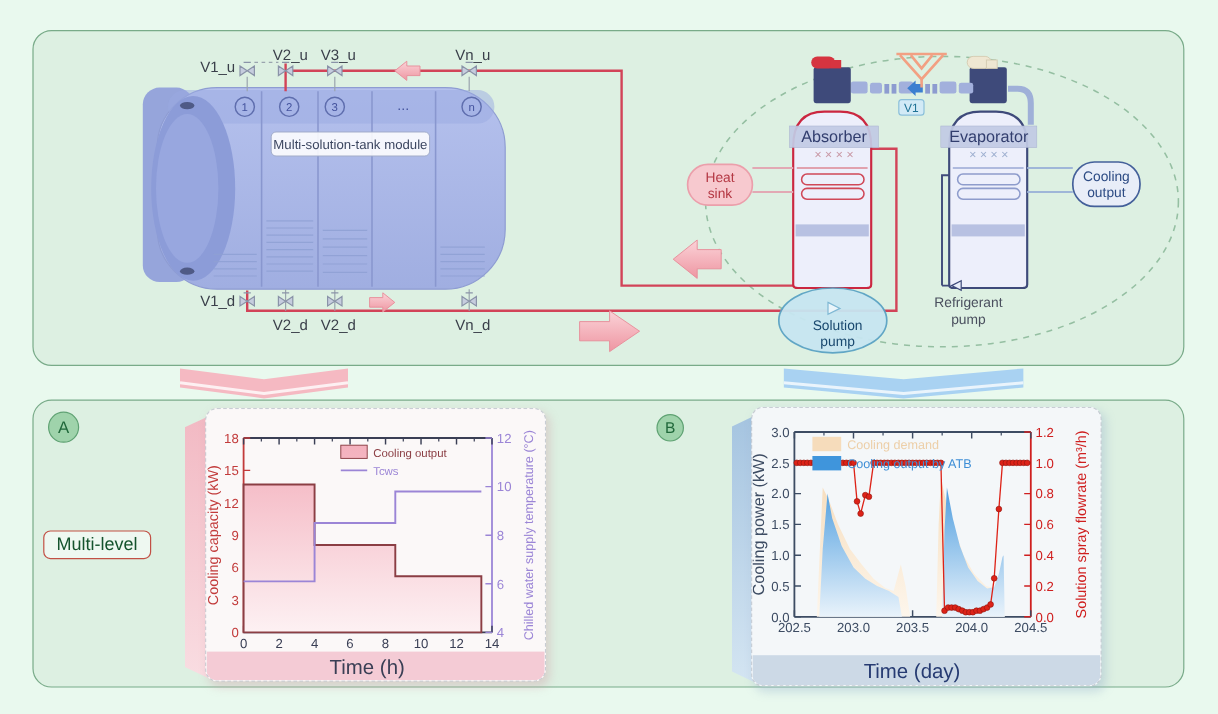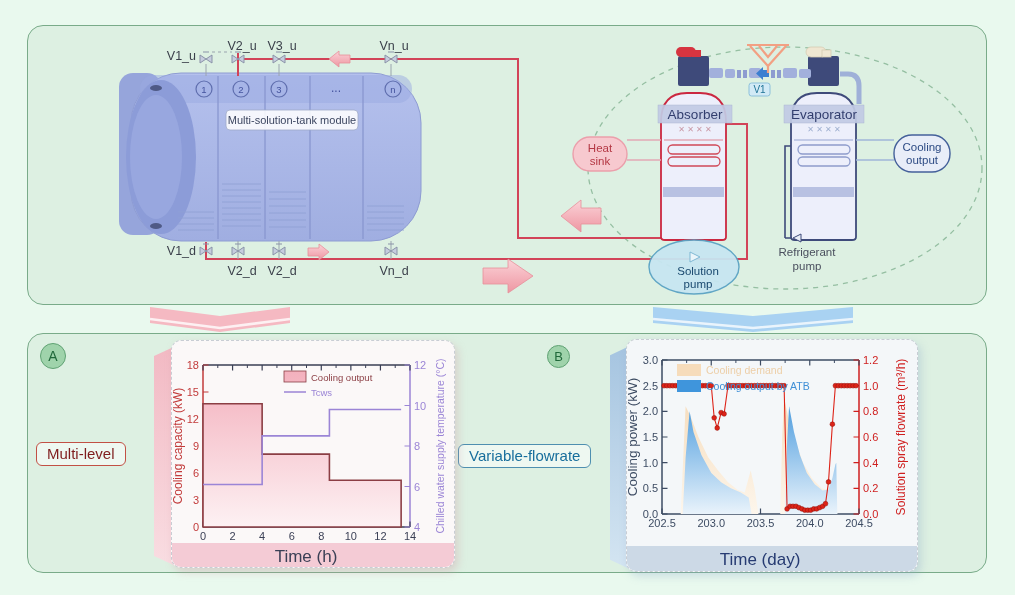--- a/index.html
+++ b/index.html
@@ -6,21 +6,21 @@
   body{width:1015px;height:595px;background:#e9f9ee;position:relative;overflow:hidden;
        font-family:"Liberation Sans",sans-serif;}
   .panel{position:absolute;background:#ddf0e2;border:1.6px solid #79ab89;border-radius:16px;}
   #top-panel{left:27px;top:25px;width:958px;height:278px;}
   #bottom-panel{left:27px;top:333px;width:958px;height:238px;}
   svg text{font-family:"Liberation Sans",sans-serif;}
   .chevron{position:absolute;}
   .badge{position:absolute;border-radius:50%;background:#9fd3ab;border:1.5px solid #5fa273;
          display:flex;align-items:center;justify-content:center;color:#20683a;font-size:14px;}
   .tag{position:absolute;border-radius:6px;padding:2px 10px 3px;font-size:15px;background:rgba(255,255,255,.5);}
-  #tag-a{border:1.5px solid #c25045;color:#7f1d1d;text-align:center;}
+  #tag-a{border:1.5px solid #c25045;color:#14532d;text-align:center;}
   #tag-b{border:1.5px solid #4e8fb0;color:#176e9c;}
   .card3d{position:absolute;}
   .card{position:absolute;border:1.5px dashed #c8cdd4;border-radius:10px;overflow:hidden;}
   #card-a{background:#fbf8f8;box-shadow:3px 4px 8px rgba(205,150,160,.35);}
   #card-b{background:#f4f7f9;box-shadow:3px 4px 8px rgba(140,170,200,.35);}
 </style>
 </head>
 <body>
 
 <div class="panel" id="top-panel">
@@ -227,21 +227,20 @@
   <svg width="200" height="28" viewBox="0 0 200 28">
     <polygon points="0,1 100,10 200,1 200,17 100,26 0,17" fill="#a9d2f2"></polygon>
     <polyline points="0,13 100,22 200,13" fill="none" stroke="#eaf4fc" stroke-width="2.5"></polyline>
   </svg>
 </div>
 
 <div class="panel" id="bottom-panel">
   <div class="badge" style="left:12px;top:9px;width:24px;height:24px;">A</div>
   <div class="badge" style="left:519px;top:11px;width:21px;height:21px;font-size:13px;">B</div>
   <div class="tag" id="tag-a" style="left:8px;top:108px;">Multi-level</div>
-  <div class="tag" id="tag-b" style="left:430px;top:110px;">Variable-flowrate</div>
 
   <div class="card3d" style="left:126px;top:11px;width:24px;height:222px;
        background:linear-gradient(180deg,#f2b9c3,#f9dde2);clip-path:polygon(0 5%,100% 0,100% 100%,0 95%);"></div>
   <div class="card" id="card-a" style="left:143px;top:6px;width:282px;height:226px;">
     <svg id="chartA" width="282" height="226" viewBox="0 0 282 226">
         <defs>
           <linearGradient id="gradPinkA" x1="0" x2="0" y1="24" y2="186" gradientUnits="userSpaceOnUse">
             <stop offset="0" stop-color="#f3aebb"></stop>
             <stop offset="1" stop-color="#fdf1f3"></stop>
           </linearGradient>

